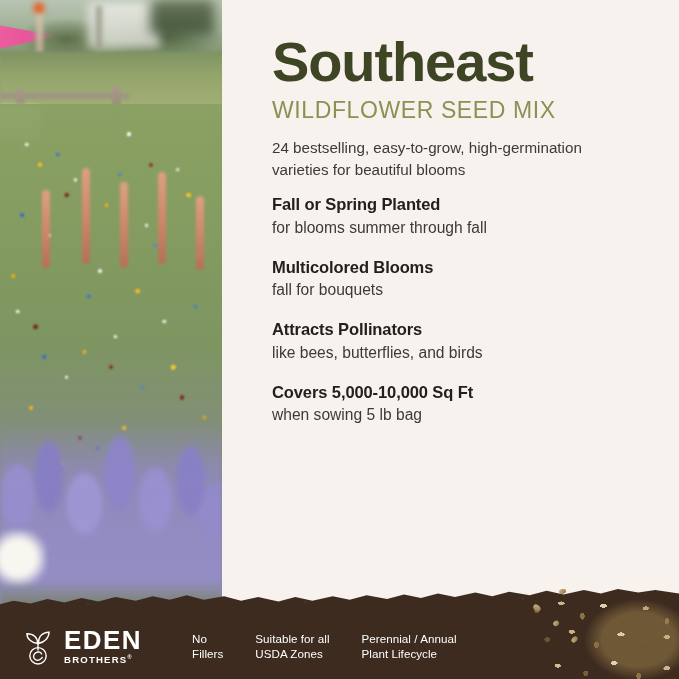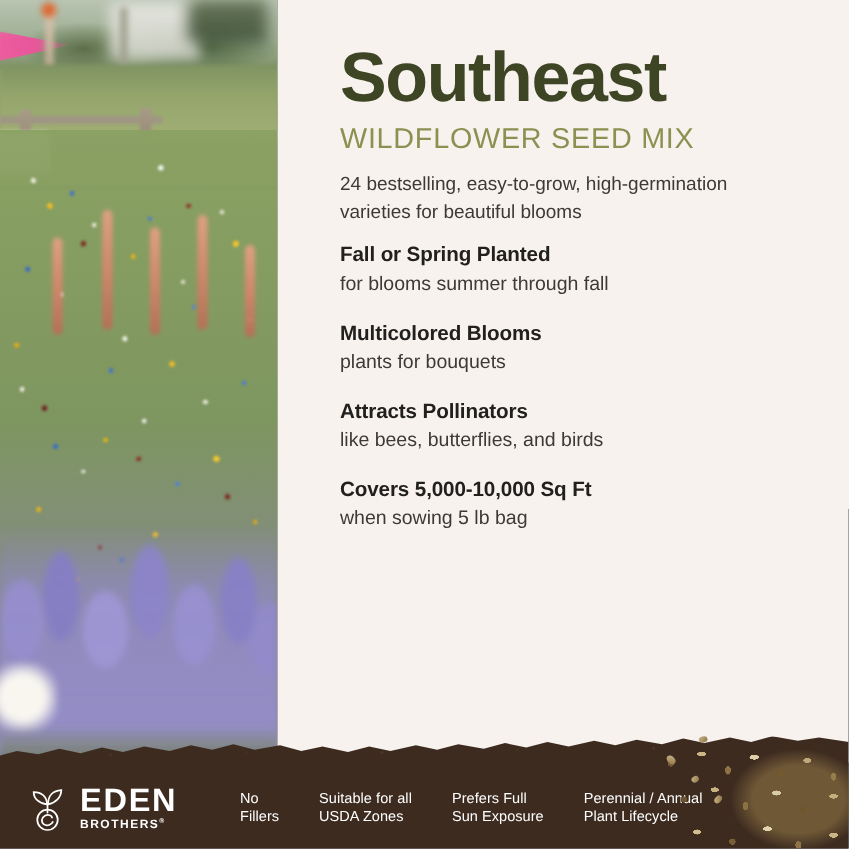--- a/index.html
+++ b/index.html
@@ -6,21 +6,21 @@
   * { margin:0; padding:0; box-sizing:border-box; }
   html, body {
     width:679px; height:679px;
     overflow:hidden;
     font-family:"Liberation Sans", sans-serif;
     background:#f7f2ee;
   }
   #card {
     position:relative;
     width:679px; height:679px;
-    background:#000000;
+    background:#737373;
     overflow:hidden;
   }
 
   
   #photo {
     position:absolute;
     left:0; top:0;
     width:222px; height:610px;
     overflow:hidden;
     background:#8fa36a;
@@ -422,21 +422,21 @@
 
     <div id="features">
 
       <div class="feature">
         <div class="f-head">Fall or Spring Planted</div>
         <div class="f-sub">for blooms summer through fall</div>
       </div>
 
       <div class="feature">
         <div class="f-head">Multicolored Blooms</div>
-        <div class="f-sub">plants for bouquets</div>
+        <div class="f-sub">fall for bouquets</div>
       </div>
 
 
       <div class="feature">
         <div class="f-head">Attracts Pollinators</div>
         <div class="f-sub">like bees, butterflies, and birds</div>
       </div>
 
       <div class="feature">
         <div class="f-head">Covers 5,000-10,000 Sq Ft</div>
@@ -475,24 +475,20 @@
 
       <div id="badges">
         <div class="badge" id="b1">
           <span class="l1">No</span>
           <span class="l2">Fillers</span>
         </div>
         <div class="badge" id="b2">
           <span class="l1">Suitable for all</span>
           <span class="l2">USDA Zones</span>
         </div>
-        <div class="badge" id="b3">
-          <span class="l1">Prefers Full</span>
-          <span class="l2">Sun Exposure</span>
-        </div>
         <div class="badge" id="b4">
           <span class="l1">Perennial / Annual</span>
           <span class="l2">Plant Lifecycle</span>
         </div>
       </div>
 
     </div>
 
     <div id="seeds">
       <div id="seeds-mass"></div>

